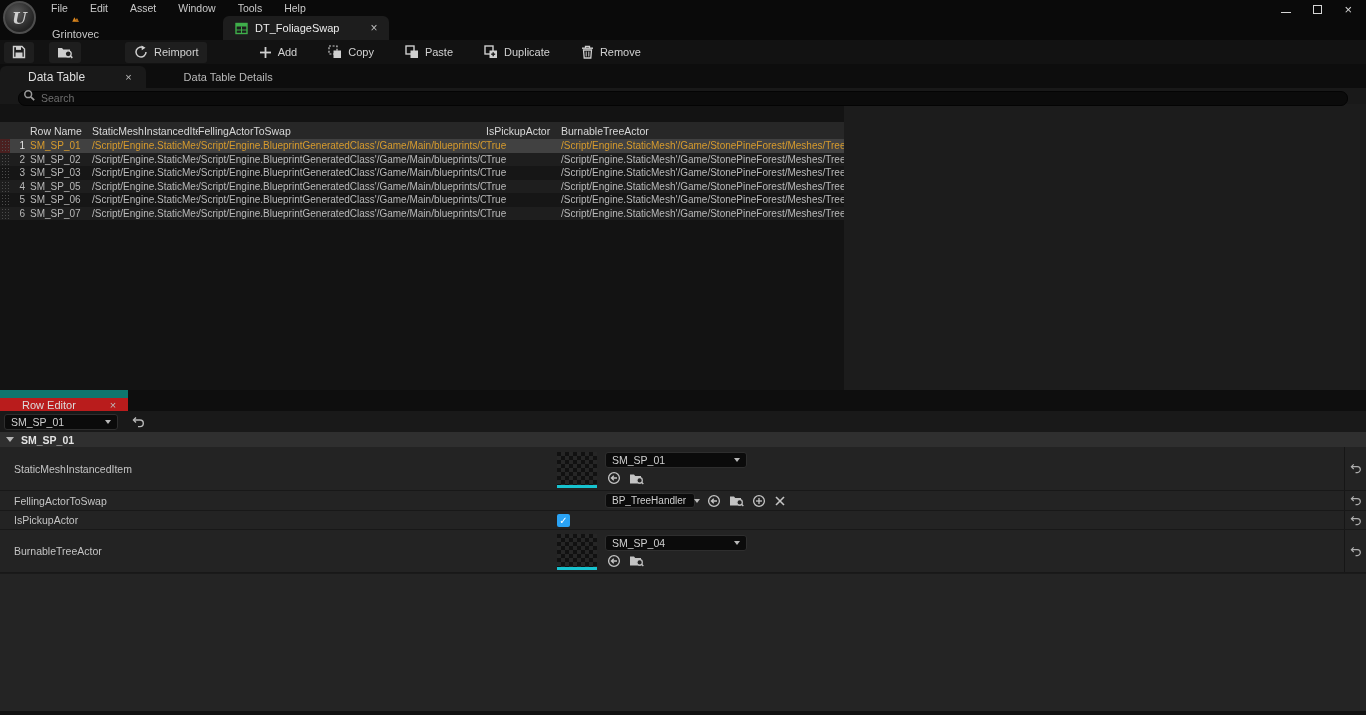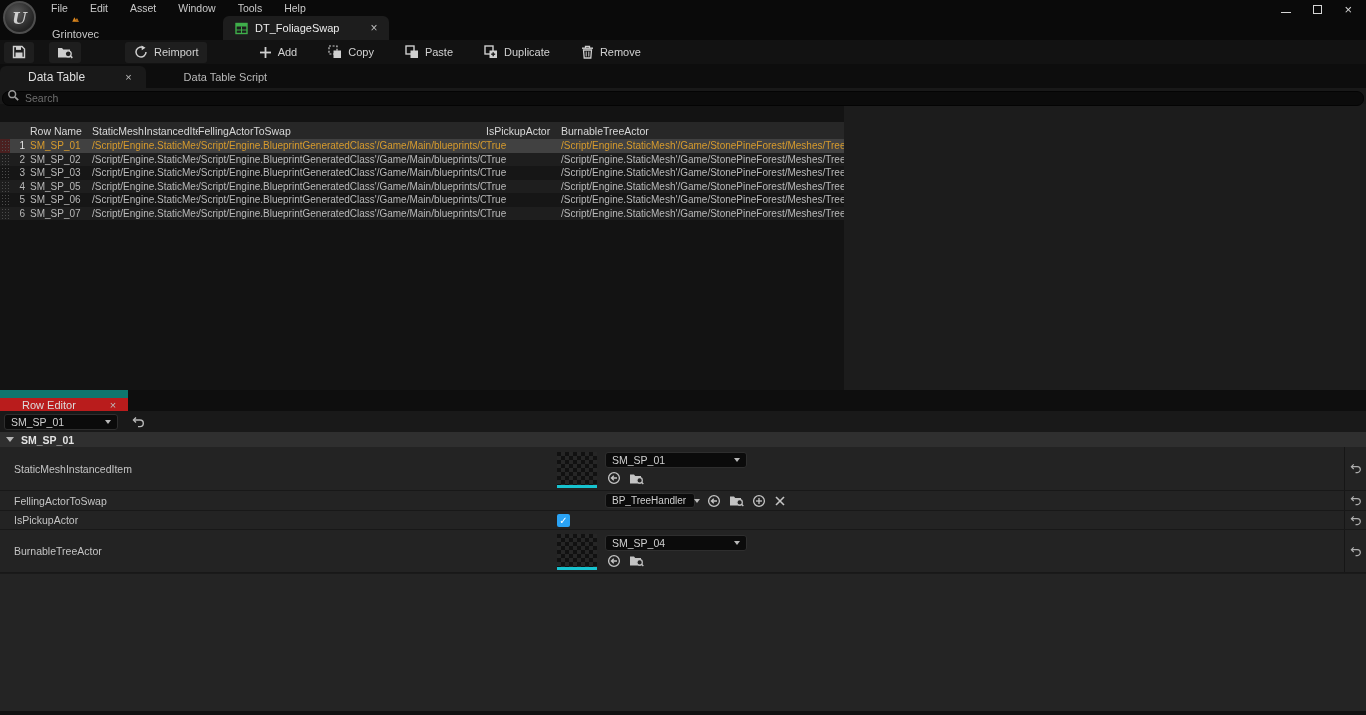--- a/index.html
+++ b/index.html
@@ -50,21 +50,21 @@
   
   .panel-tabs { height:24px; background:#0d0d0d; display:flex; align-items:flex-end; }
   .ptab-active { height:22px; background:#191919; border-radius:6px 6px 0 0; display:flex;
     align-items:center; padding:0 14px 0 28px; }
   .ptab-active .lbl { font-size:12px; color:#dedede; }
   .ptab-active .tab-close { margin-left:40px; font-size:11px; }
   .ptab { height:22px; display:flex; align-items:center; padding:0 16px; margin-left:22px; }
   .ptab .lbl { font-size:11px; color:#b9b9b9; }
 
   
-  .search-row { height:16px; background:#191919; padding:0 2px; }
+  .search-row { height:16px; background:#191919; padding:0 18px; }
   .search-box { position:relative; height:15px; }
   .search-box input { width:100%; height:15px; background:#0b0b0b; border:1px solid #040404;
     border-radius:7px; color:#cfcfcf; font-size:10.5px; padding:0 8px 0 22px; outline:none; }
   .search-box input::placeholder { color:#6f6f6f; }
   .search-ic { position:absolute; left:5px; top:1px; }
 
   
   .content { height:286px; display:flex; }
   .table-panel { width:844px; background:#131313; display:flex; flex-direction:column; }
   .content-fill { flex:1; background:#1c1c1c; }
@@ -240,21 +240,21 @@
       <span class="lbl">Remove</span>
     </div>
   </div>
 
   <div class="panel-tabs">
     <div class="ptab-active">
       <span class="lbl">Data Table</span>
       <span class="tab-close"></span>
     </div>
     <div class="ptab">
-      <span class="lbl">Data Table Script</span>
+      <span class="lbl">Data Table Details</span>
     </div>
   </div>
 
   <div class="search-row">
     <div class="search-box">
       <svg class="icn search-ic" width="13" height="13" viewBox="0 0 13 13">
         <circle cx="5.2" cy="5.2" r="3.4" fill="none" stroke="#9a9a9a" stroke-width="1.5"></circle>
         <line x1="7.8" y1="7.8" x2="11.2" y2="11.2" stroke="#9a9a9a" stroke-width="1.7"></line>
       </svg>
       <input type="text" placeholder="Search" style="">

